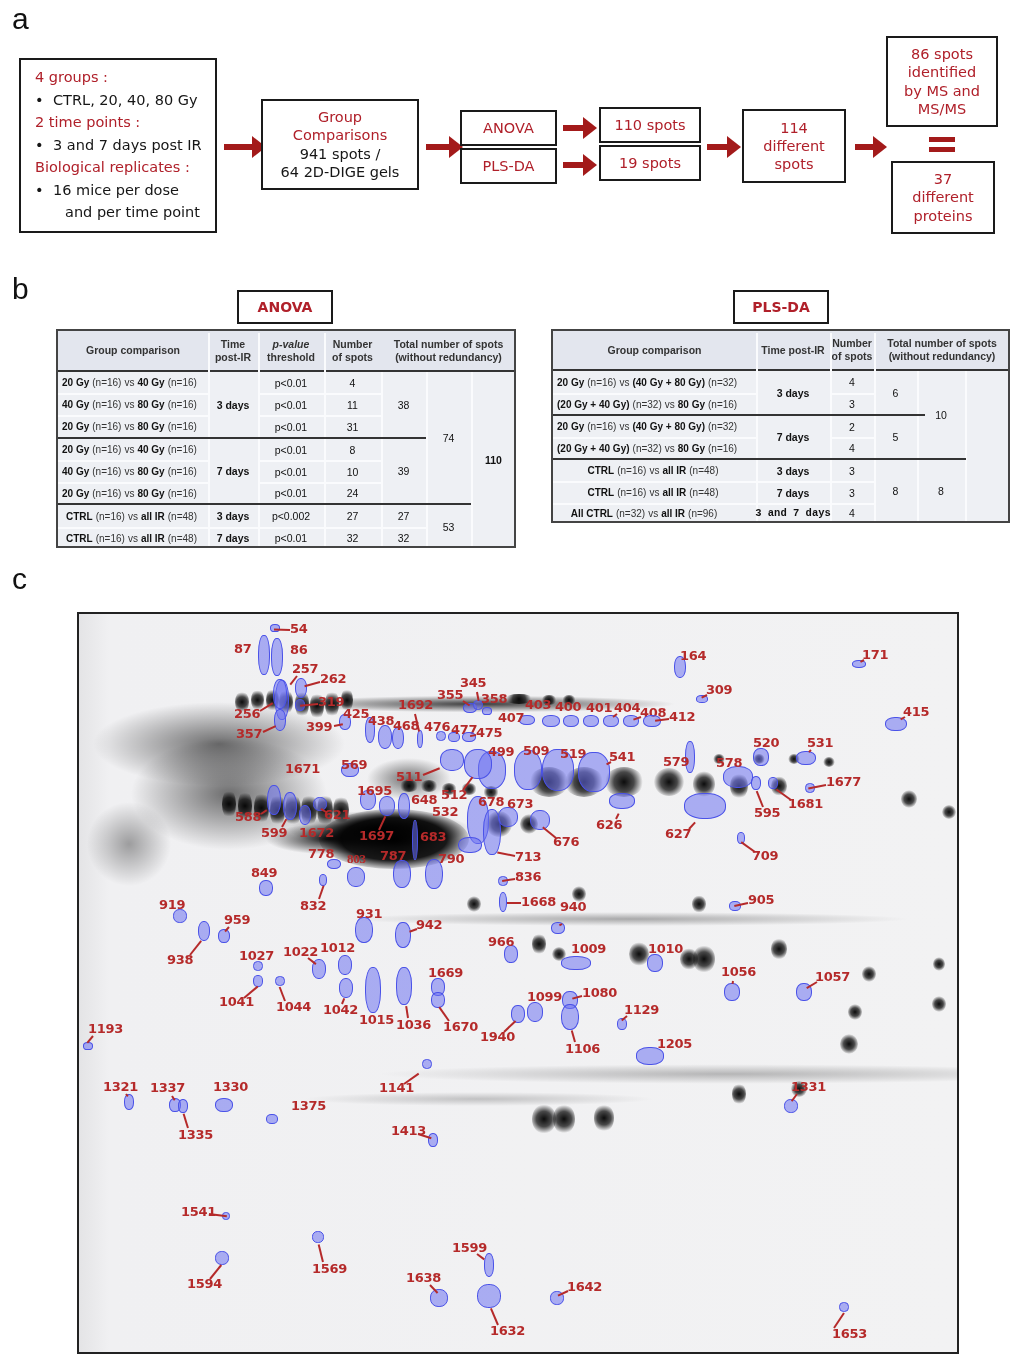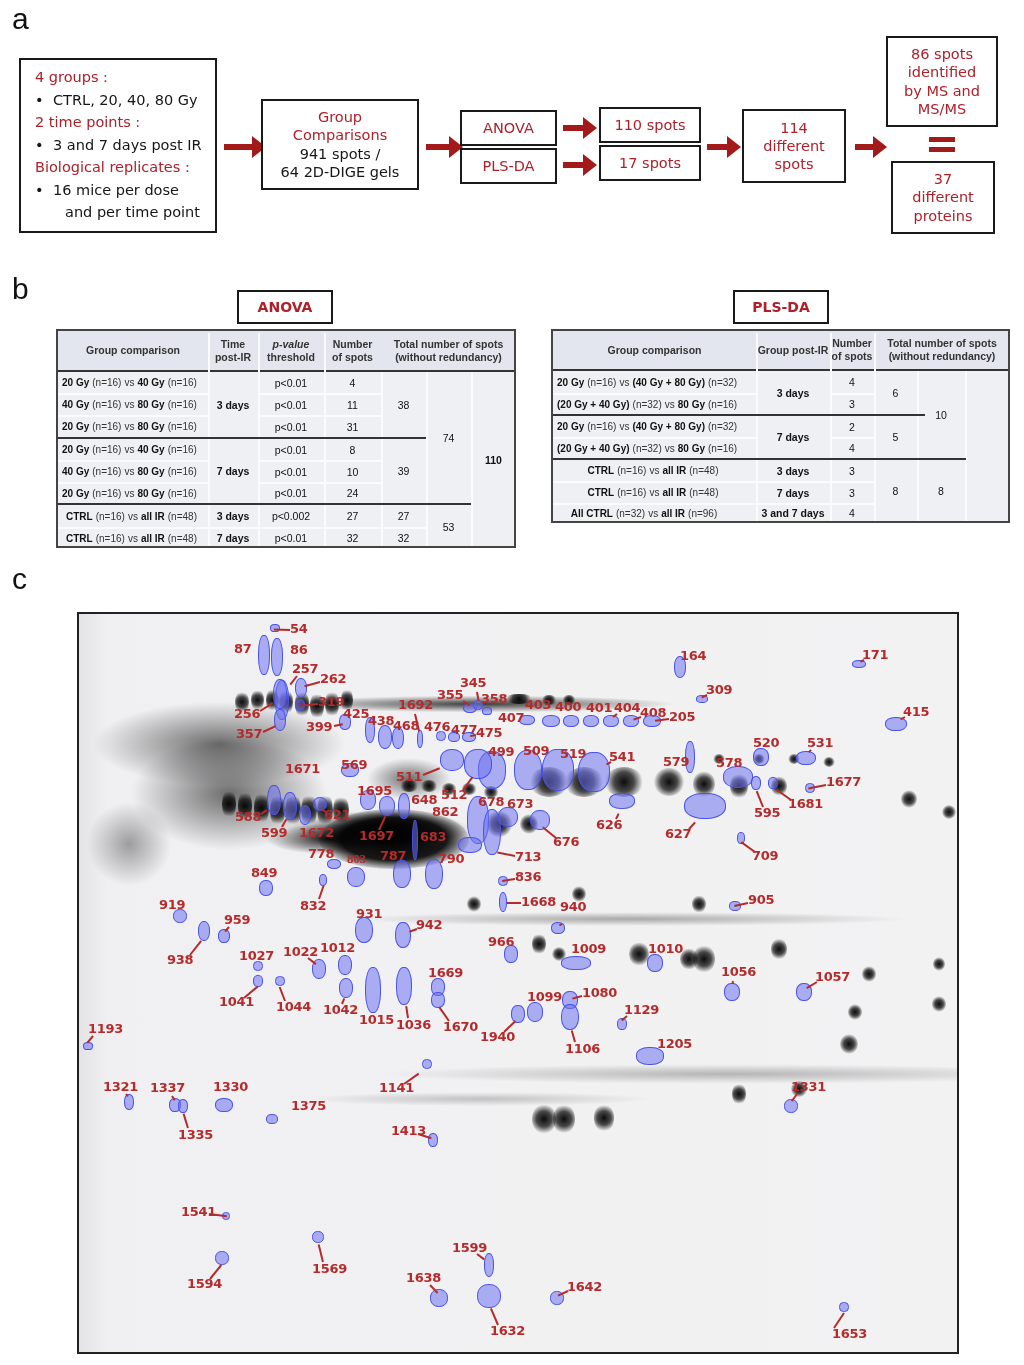--- a/index.html
+++ b/index.html
@@ -75,21 +75,21 @@
 
 <div class="arrow" style="left:426px;top:144px;width:25px;"></div>
 
 <div class="box red" style="left:460px;top:110px;width:97px;height:36px;font-size:14.5px;">ANOVA</div>
 <div class="box red" style="left:460px;top:148px;width:97px;height:36px;font-size:14.5px;">PLS-DA</div>
 
 <div class="arrow" style="left:563px;top:125px;width:22px;"></div>
 <div class="arrow" style="left:563px;top:162px;width:22px;"></div>
 
 <div class="box red" style="left:599px;top:107px;width:102px;height:36px;font-size:14.5px;">110 spots</div>
-<div class="box red" style="left:599px;top:145px;width:102px;height:36px;font-size:14.5px;">17 spots</div>
+<div class="box red" style="left:599px;top:145px;width:102px;height:36px;font-size:14.5px;">19 spots</div>
 
 <div class="arrow" style="left:707px;top:144px;width:22px;"></div>
 
 <div class="box red" style="left:742px;top:109px;width:104px;height:74px;font-size:14.5px;">
   <div>114</div>
   <div>different</div>
   <div>spots</div>
 </div>
 
 <div class="arrow" style="left:855px;top:144px;width:20px;"></div>
@@ -237,21 +237,21 @@
   <div class="cell" style="left:368px;top:41px;width:45px;height:131px;text-align:center;">74</div>
   <div class="cell" style="left:368px;top:174px;width:45px;height:43px;">53</div>
   <div class="cell b" style="left:413px;top:41px;width:45px;height:176px;">110</div>
 </div>
 
 <div class="tbl-title" style="left:733px;top:290px;width:96px;height:34px;">PLS-DA</div>
 
 <div class="tbl" style="left:551px;top:329px;width:459px;height:194px;">
   <div class="hdr" style="height:38px;"></div>
   <div class="cell hcell" style="left:0;top:0;width:203px;height:38px;">Group comparison</div>
-  <div class="cell hcell" style="left:203px;top:0;width:74px;height:38px;">Group post-IR</div>
+  <div class="cell hcell" style="left:203px;top:0;width:74px;height:38px;">Time post-IR</div>
   <div class="cell hcell" style="left:277px;top:0;width:44px;height:38px;flex-direction:column;">
     <span>Number</span>
     <span>of spots</span>
   </div>
   <div class="cell hcell" style="left:321px;top:0;width:136px;height:38px;flex-direction:column;">
     <span>Total number of spots</span>
     <span>(without redundancy)</span>
   </div>
 
   <div class="vl" style="left:203px;top:2px;height:188px;"></div>
@@ -319,21 +319,21 @@
       </div>
       <div class="cell b" style="left: 203px; top: 151px; width: 74px; height: 21px;">7 days</div>
       <div class="cell" style="left: 277px; top: 151px; width: 44px; height: 21px;">3</div>
       <div class="cell" style="left: 0px; top: 173px; width: 203px; height: 18px; justify-content: center; padding-left: 0px; font-size: 10px;">
         <span class="b" style="margin-right: 3px;">All CTRL</span>
         <span class="g" style="margin-right: 3px;">(n=32)</span>
         <span class="g" style="margin-right: 3px;">vs</span>
         <span class="b" style="margin-right: 3px;">all IR</span>
         <span class="g" style="margin-right: 21px;">(n=96)</span>
       </div>
-      <div class="cell b" style="left: 203px; top: 173px; width: 74px; height: 18px;">3 and 7 days</div>
+      <div class="cell b" style="left: 203px; top: 173px; width: 74px; height: 18px; font-family: Liberation Mono, monospace;">3 and 7 days</div>
       <div class="cell" style="left: 277px; top: 173px; width: 44px; height: 18px;">4</div>
     </div>
 
   <div class="cell b" style="left:203px;top:40px;width:74px;height:43px;">3 days</div>
   <div class="cell b" style="left:203px;top:85px;width:74px;height:42px;">7 days</div>
   <div class="cell" style="left:321px;top:40px;width:43px;height:43px;">6</div>
   <div class="cell" style="left:321px;top:85px;width:43px;height:42px;">5</div>
   <div class="cell" style="left:364px;top:40px;width:48px;height:87px;">10</div>
   <div class="cell" style="left:321px;top:129px;width:43px;height:61px;">8</div>
   <div class="cell" style="left:364px;top:129px;width:48px;height:61px;">8</div>
@@ -461,21 +461,21 @@
     <div class="mark" style="left: 583px; top: 715px; width: 16px; height: 12px;"></div>
     <div class="lbl" style="left: 586px; top: 701px;">401</div>
     <div class="mark" style="left: 603px; top: 715px; width: 16px; height: 12px;"></div>
     <div class="lead" style="left: 616.879px; top: 712.86px; width: 5.40093px; transform: rotate(2.48875rad);"></div>
     <div class="lbl" style="left: 614px; top: 701px;">404</div>
     <div class="mark" style="left: 623px; top: 715px; width: 16px; height: 12px;"></div>
     <div class="lead" style="left: 640.777px; top: 715.628px; width: 8.35159px; transform: rotate(2.80686rad);"></div>
     <div class="lbl" style="left: 640px; top: 706px;">408</div>
     <div class="mark" style="left: 643px; top: 715px; width: 18px; height: 12px;"></div>
     <div class="lead" style="left: 669.115px; top: 718.024px; width: 14.257px; transform: rotate(3.01327rad);"></div>
-    <div class="lbl" style="left: 669px; top: 710px;">205</div>
+    <div class="lbl" style="left: 669px; top: 710px;">412</div>
     <div class="mark" style="left: 674px; top: 656px; width: 12px; height: 22px;"></div>
     <div class="lbl" style="left: 680px; top: 649px;">164</div>
     <div class="mark" style="left: 696px; top: 695px; width: 12px; height: 8px;"></div>
     <div class="lead" style="left: 707.478px; top: 693.578px; width: 6.12461px; transform: rotate(2.67795rad);"></div>
     <div class="lbl" style="left: 706px; top: 683px;">309</div>
     <div class="mark" style="left: 852px; top: 660px; width: 14px; height: 8px;"></div>
     <div class="lead" style="left: 863.627px; top: 658.743px; width: 4.23538px; transform: rotate(2.65469rad);"></div>
     <div class="lbl" style="left: 862px; top: 648px;">171</div>
     <div class="mark" style="left: 885px; top: 717px; width: 22px; height: 14px;"></div>
     <div class="lead" style="left: 904.845px; top: 715.969px; width: 5.18677px; transform: rotate(2.62245rad);"></div>
@@ -496,21 +496,21 @@
     <div class="lbl" style="left: 560px; top: 747px;">519</div>
     <div class="mark" style="left: 578px; top: 752px; width: 32px; height: 40px;"></div>
     <div class="lead" style="left: 610.565px; top: 760.675px; width: 4.64966px; transform: rotate(2.66425rad);"></div>
     <div class="lbl" style="left: 609px; top: 750px;">541</div>
     <div class="mark" style="left: 464px; top: 749px; width: 28px; height: 30px;"></div>
     <div class="lead" style="left: 463.342px; top: 788.575px; width: 15.6005px; transform: rotate(-0.932477rad);"></div>
     <div class="lbl" style="left: 441px; top: 788px;">512</div>
     <div class="mark" style="left: 398px; top: 793px; width: 12px; height: 26px;"></div>
     <div class="lbl" style="left: 411px; top: 793px;">648</div>
     <div class="mark" style="left: 467px; top: 796px; width: 22px; height: 48px;"></div>
-    <div class="lbl" style="left: 432px; top: 805px;">862</div>
+    <div class="lbl" style="left: 432px; top: 805px;">532</div>
     <div class="mark" style="left: 483px; top: 809px; width: 18px; height: 46px;"></div>
     <div class="lbl" style="left: 478px; top: 795px;">678</div>
     <div class="mark" style="left: 498px; top: 807px; width: 20px; height: 20px;"></div>
     <div class="lbl" style="left: 507px; top: 797px;">673</div>
     <div class="mark" style="left: 267px; top: 785px; width: 14px; height: 30px;"></div>
     <div class="lead" style="left: 260.577px; top: 812.502px; width: 7.23243px; transform: rotate(-0.597177rad);"></div>
     <div class="lbl" style="left: 235px; top: 810px;">588</div>
     <div class="mark" style="left: 283px; top: 792px; width: 14px; height: 28px;"></div>
     <div class="lead" style="left: 281.799px; top: 826.007px; width: 8.88689px; transform: rotate(-1.0637rad);"></div>
     <div class="lbl" style="left: 261px; top: 826px;">599</div>

